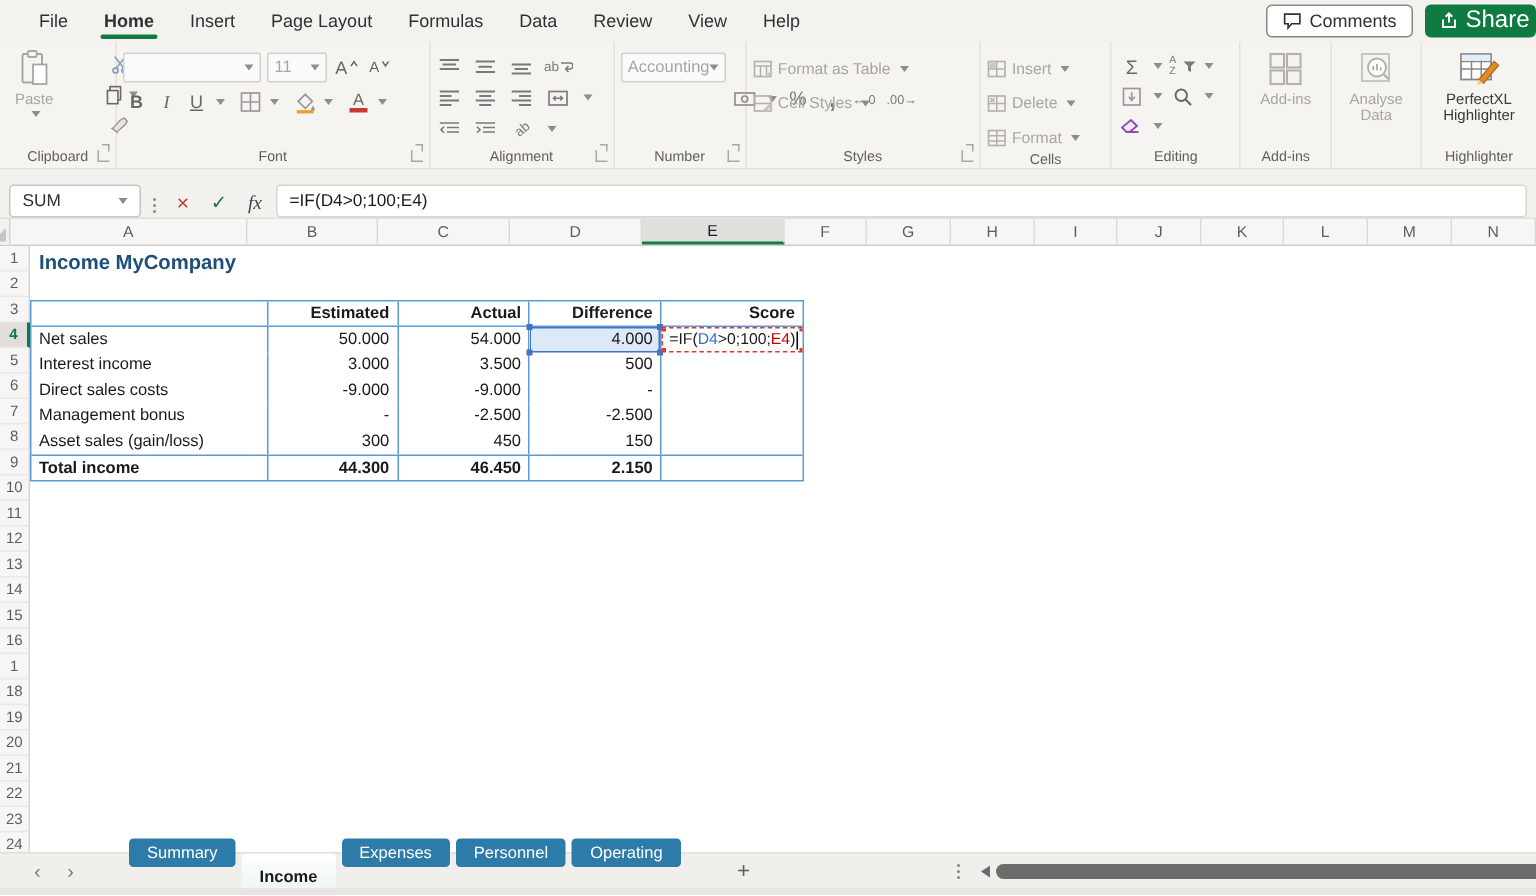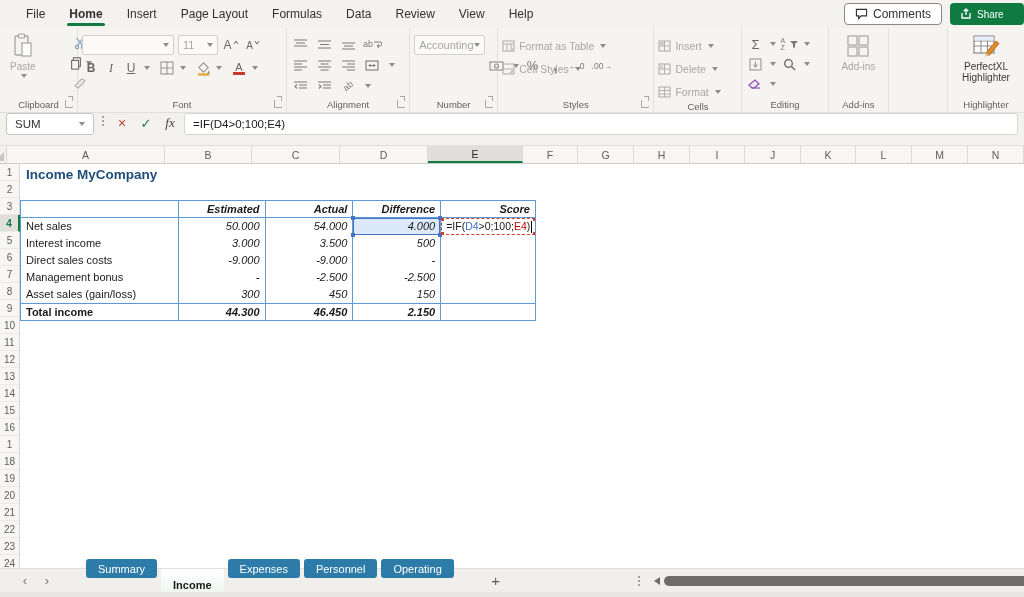--- a/index.html
+++ b/index.html
@@ -7,21 +7,21 @@
   body { font-family:"Liberation Sans","DejaVu Sans",sans-serif; font-size:11px; color:#3b3a39; background:#fff; }
   #stage { position:relative; width:1024px; height:597px; overflow:hidden; background:#fff; }
 
   
   .menubar { position:absolute; left:0; top:0; width:1024px; height:28px; background:#f4f2ee; display:flex; align-items:center; padding-left:14px; }
   .mitem { padding:0 12px; height:28px; display:flex; align-items:center; font-size:12px; color:#323130; cursor:default; position:relative; }
   .mitem.active { font-weight:bold; }
   .mitem.active::after { content:""; position:absolute; left:10px; right:10px; bottom:2px; height:3px; background:#107C41; border-radius:2px; }
   .menu-right { margin-left:auto; display:flex; align-items:center; gap:8px; }
   .comments-btn { display:flex; align-items:center; gap:5px; background:#fff; border:1px solid #8a8886; border-radius:4px; height:22px; padding:0 10px; font-size:12px; color:#323130; }
-  .share-btn { display:flex; align-items:center; gap:5px; background:#0f7b41; color:#fff; border-radius:4px; height:22px; padding:0 10px; font-size:10px; width:74px; flex:none; }
+  .share-btn { display:flex; align-items:center; gap:5px; background:#0f7b41; color:#fff; border-radius:4px; height:22px; padding:0 10px; font-size:16px; width:74px; flex:none; }
 
   
   .ribbon { position:absolute; left:0; top:28px; width:1024px; height:85px; background:#f6f4f1; border-bottom:1px solid #e1dfdd; display:flex; }
   .rgroup { display:flex; flex-direction:column; border-right:1px solid #e3e1de; padding:3px 4px 0 4px; }
   .rgroup:last-child { border-right:none; }
   .rcontent { flex:1; display:flex;gap:27px; }
   .rlabel { height:16px; display:flex; align-items:center; justify-content:center; gap:4px; font-size:9.5px; color:#605e5c; position:relative; }
   .launcher { position:absolute; right:0; bottom:4px; width:8px; height:8px; border-left:1px solid #8a8886; border-bottom:1px solid #8a8886; transform:rotate(0deg); opacity:.7; }
   .launcher::after { content:""; position:absolute; left:2px; top:-4px; width:4px; height:4px; border-right:1px solid #8a8886; border-top:1px solid #8a8886; }
   .dis { color:#a8a6a3 !important; }
@@ -30,21 +30,21 @@
   .dd { width:0; height:0; border-left:3px solid transparent; border-right:3px solid transparent; border-top:4px solid #8f8d8a; margin-left:2px; align-self:center; }
   .combo { background:#fbfaf9; border:1px solid #d2d0cd; border-radius:2px; height:20px; display:flex; align-items:center; padding:0 4px; color:#a8a6a3; }
   .glyphB { font-weight:bold; font-size:12px; }
   .glyphI { font-style:italic; font-family:"Liberation Serif",serif; font-size:12px; }
   .glyphU { text-decoration:underline; font-size:12px; }
   svg.ic { display:block; }
   .bigbtn { display:flex; flex-direction:column; align-items:center; justify-content:flex-start; padding:2px 6px; gap:2px; font-size:10px; line-height:11px; text-align:center; }
   .srow { display:flex; align-items:center; gap:4px; height:19px; font-size:10.5px; white-space:nowrap; }
 
   
-  .fbar { position:absolute; left:0; top:113px; width:1024px; height:33px; background:#f3f1ee; display:flex; align-items:flex-start; padding:0 6px; gap:4px; border-bottom:1px solid #e1dfdd; }
+  .fbar { position:absolute; left:0; top:113px; width:1024px; height:33px; background:#f3f1ee; display:flex; align-items:flex-end; padding:0 6px; gap:4px; border-bottom:1px solid #e1dfdd; }
   .namebox { width:88px; height:22px; background:#fff; border:1px solid #c8c6c4; border-radius:3px; display:flex; align-items:center; padding:0 8px; font-size:11.5px; color:#323130; }
   .namebox .dd { margin-left:auto; }
   .vdots { width:10px; height:16px; display:flex; flex-direction:column; align-items:center; justify-content:center; gap:2px; }
   .vdots i { width:2px; height:2px; background:#8a8886; border-radius:50%; }
   .fbtn { width:20px; height:20px; display:flex; align-items:center; justify-content:center; font-size:13px; }
   .fcancel { color:#c13b31; font-size:14px; }
   .fenter { color:#217346; font-size:13px; }
   .ffx { font-style:italic; font-family:"Liberation Serif",serif; font-size:13px; color:#444; }
   .finput { flex:1; height:22px; background:#fff; border:1px solid #d8d6d3; border-radius:3px; display:flex; align-items:center; padding:0 8px; font-size:11.5px; color:#1b1a19; }
 
@@ -64,21 +64,21 @@
 
   
   #xtable { position:absolute; left:20px; top:36px; width:516px; border:1px solid #5B9BD5; background:#fff; }
   .trow { display:flex; height:17px; }
   .trow.thead { border-bottom:1px solid #5B9BD5; font-weight:bold; }
   .trow.total { border-top:1px solid #5B9BD5; font-weight:bold; }
   .tc { height:100%; border-right:1px solid #5B9BD5; display:flex; align-items:center; font-size:11px; line-height:15px; color:#1b1a19; }
   .tc:last-child { border-right:none; }
   .ca { width:158px; padding-left:5px; }
   .cb { width:87px; } .cc { width:88px; } .cd { width:88px; } .ce { width:94px; }
-  .num { justify-content:flex-end; padding-right:5px;font-style:italic; }
+  .num { justify-content:flex-end; padding-right:5px; }
   .cell-d4 { position:relative; background:#dce9f8; box-shadow:inset 0 0 0 1px #4472C4; }
   .hdl { position:absolute; width:4px; height:4px; background:#4472C4; }
   .hdl.tl{left:-2px;top:-2px;} .hdl.tr{right:-2px;top:-2px;} .hdl.bl{left:-2px;bottom:-2px;} .hdl.br{right:-2px;bottom:-2px;}
   .cell-e4 { position:relative; border:1px dashed #d83b2d; padding-left:4px; white-space:nowrap; overflow:hidden; font-size:10.5px; }
   .cell-e4 .hdl { background:#d83b2d; }
   .ref1 { color:#3b6ec6; } .ref2 { color:#c00000; }
   .caret { display:inline-block; width:1px; height:12px; background:#000; margin-left:1px; }
 
   
   .tabbar { position:absolute; left:0; top:568px; width:1024px; height:24px; background:#f1efec; border-top:1px solid #e1dfdd; display:flex; align-items:center; padding-left:14px; }
@@ -471,20 +471,33 @@
             </span>
           <span>Add-ins</span>
         </div>
       </div>
       <div class="rlabel">
           <span>Add-ins</span>
         </div>
     </div>
 
     <div class="rgroup" style="width:60px">
+      <div class="rcontent" style="justify-content:center">
+        <div class="bigbtn dis" style="width:56px">
+          <span>
+              <svg class="ic" width="26" height="26" viewBox="0 0 26 26">
+                <rect x="3" y="3" width="18" height="18" fill="none" stroke="#c3c1be" stroke-width="1.2"></rect>
+                <circle cx="13" cy="12" r="6" fill="#fff" stroke="#b3b1ae" stroke-width="1.3"></circle>
+                <path d="M10.5 14v-3M13 14V9.5M15.5 14v-2" stroke="#b3b1ae" stroke-width="1.3"></path>
+                <path d="M17.5 16.5 21 20" stroke="#b3b1ae" stroke-width="1.5"></path>
+              </svg>
+            </span>
+          <span>Analyse Data</span>
+        </div>
+      </div>
       <div class="rlabel"></div>
     </div>
 
     <div class="rgroup" style="width:76px">
       <div class="rcontent" style="justify-content:center">
         <div class="bigbtn" style="color:#3b3a39;width:72px">
           <span>
               <svg class="ic" width="28" height="26" viewBox="0 0 28 26">
                 <rect x="2" y="3" width="20" height="17" fill="#fff" stroke="#8a8886" stroke-width="1.2"></rect>
                 <path d="M2 8h20M2 13h20M9 3v17M15.5 3v17" stroke="#8a8886" stroke-width="1"></path>

